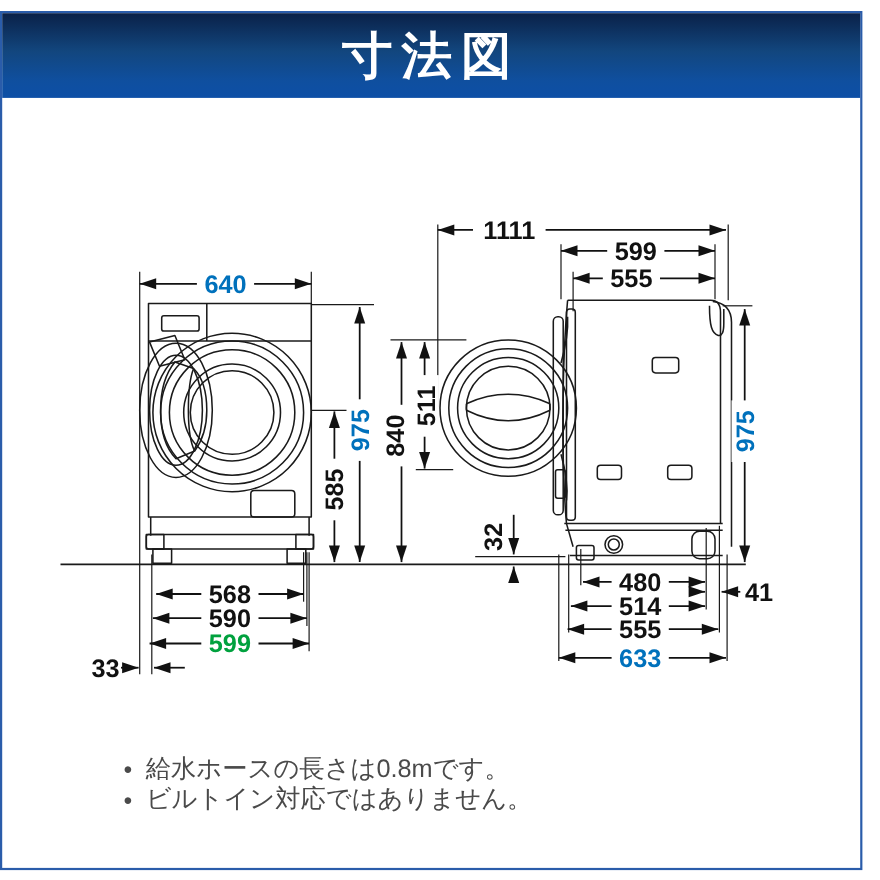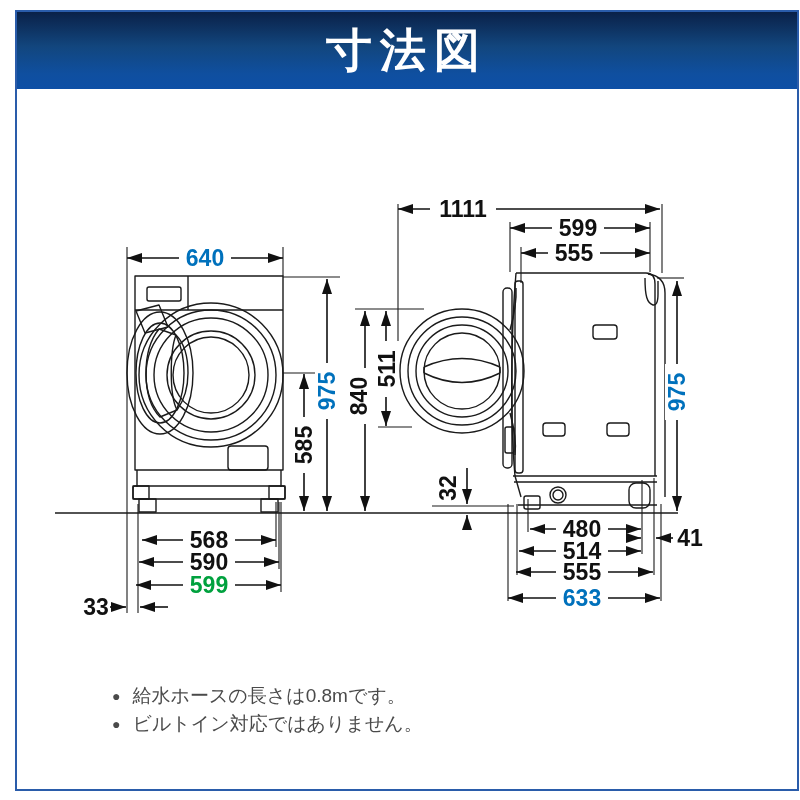--- a/index.html
+++ b/index.html
@@ -1,26 +1,26 @@
 <!DOCTYPE html>
 <html><head>
 <meta charset="utf-8">
 <style>
   html,body{margin:0;padding:0;background:#ffffff;width:800px;height:800px;
     font-family:"Liberation Sans","DejaVu Sans",sans-serif;}
   #stage{position:relative;width:800px;height:800px;overflow:hidden;}
-  .frame{position:absolute;left:15px;top:10px;width:784px;height:781px;
+  .frame{position:absolute;left:0;top:10px;width:784px;height:781px;
     border:2px solid #2a5caa;box-sizing:border-box;background:#ffffff;}
   .titlebar{height:77px;display:flex;align-items:center;justify-content:center;
     background:linear-gradient(180deg,#0a2148 0%,#12467e 45%,#0f4f9f 80%,#0d4fa6 100%);}
   .titlebar span{color:#ffffff;font-size:46px;font-weight:bold;letter-spacing:8px;}
   svg{position:absolute;left:0;top:0;}
   .note{position:absolute;display:flex;align-items:center;color:#4a4a4a;}
   .note .b{font-size:14px;margin-right:12px;}
-  .note .t{font-size:19px;}
+  .note .t{font-size:23px;}
   text{font-weight:bold;font-size:23px;fill:#111;}
   text.blue{fill:#0071bc;} text.green{fill:#00a13e;}
   .lbl{fill:#ffffff;stroke:none;}
 </style>
 </head>
 <body>
 <div id="stage">
 
   <div class="frame">
     <div class="titlebar">

